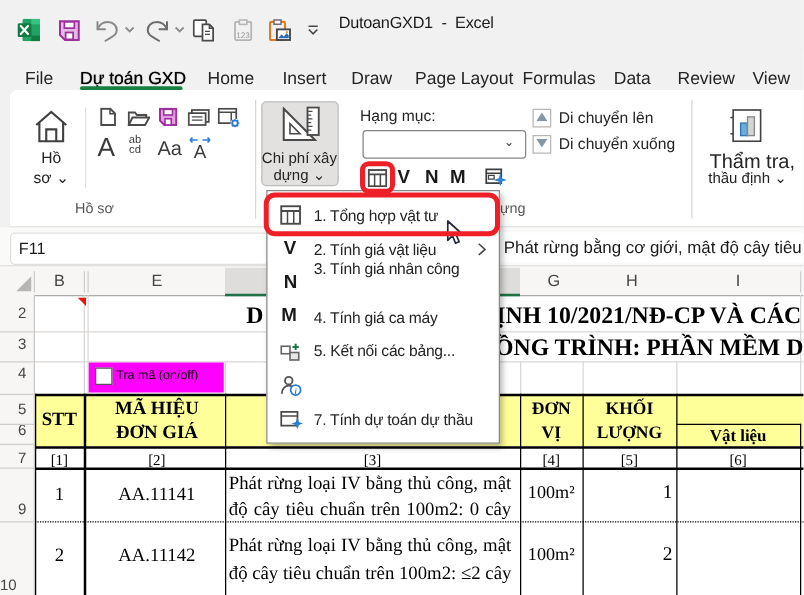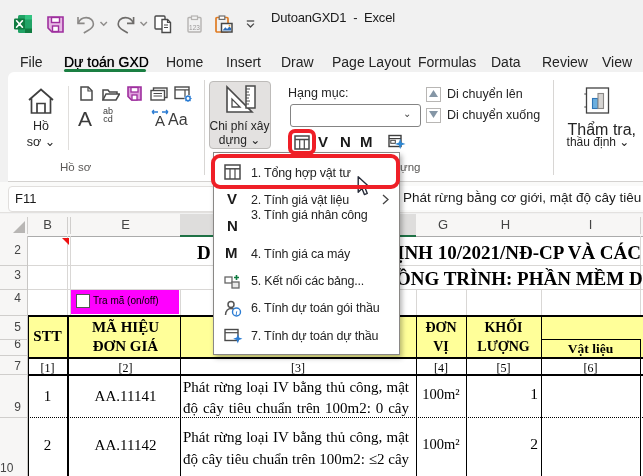--- a/index.html
+++ b/index.html
@@ -116,21 +116,21 @@
 <svg class="abs" style="left:174px;top:86px" width="19" height="17" viewBox="0 0 19 17">
  <rect x="1" y="1" width="14" height="11.5" fill="#fff" stroke="#4a4a4a" stroke-width="1.4"></rect>
  <path d="M1 3.8 h14 M11 3.8 v8.7" stroke="#4a4a4a" stroke-width="1.2"></path>
  <circle cx="14" cy="12.5" r="3.6" fill="#fff"></circle>
  <circle cx="14" cy="12.5" r="2.2" fill="none" stroke="#2b7cd3" stroke-width="1.5"></circle>
  <path d="M14 9.3 v1 M14 14.7 v1 M11.4 12.5 h-1 M17.6 12.5 h-1 M12.2 10.7 l-.7 -.7 M16.5 15 l-.7 -.7 M12.2 14.3 l-.7 .7 M16.5 10 l-.7 .7" stroke="#2b7cd3" stroke-width="1.1"></path>
 </svg>
 
 <div class="abs" style="left:78px;top:107px;font-size:21px;color:#3b3b3b;font-family:'Liberation Sans';">A</div>
 <div class="abs" style="left:103px;top:107px;font-size:9px;line-height:8px;color:#3b3b3b;text-align:center;">ab<br>cd</div>
-<div class="abs" style="left:126px;top:111px;font-size:16px;color:#3b3b3b;margin-left:42px;">Aa</div>
+<div class="abs" style="left:126px;top:111px;font-size:16px;color:#3b3b3b;">Aa</div>
 <svg class="abs" style="left:150px;top:108px" width="20" height="20" viewBox="0 0 20 20">
  <text x="10" y="18" font-size="15" fill="#3b3b3b" text-anchor="middle" font-family="Liberation Sans">A</text>
  <path d="M2 4 h6 M2 4 l2 -2 M2 4 l2 2" stroke="#2b7cd3" stroke-width="1.3" fill="none"></path>
  <path d="M12 4 h6 M18 4 l-2 -2 M18 4 l-2 2" stroke="#2b7cd3" stroke-width="1.3" fill="none"></path>
 </svg>
 <div class="abs ui" style="left:60px;top:161px;width:80px;text-align:left;font-size:11.5px;color:#5a5856;">Hồ sơ</div>
 
 <div class="abs" style="left:209px;top:81px;width:60px;height:66px;background:#e3e1e0;border:1px solid #bdbbb9;border-radius:4px;"></div>
 <svg class="abs" style="left:225px;top:85px" width="31" height="31" viewBox="0 0 31 31">
  <path d="M2 2 L2 27 L27 27 Z" fill="#fff" stroke="#4a4a4a" stroke-width="1.6"></path>
@@ -322,21 +322,20 @@
    <path d="M12.5 1 v5 M10 3.5 h5" stroke="#107c41" stroke-width="1.6"></path>
   </svg>
   <div class="abs ui" style="left:38px;top:122px;font-size:12.5px;letter-spacing:-0.2px;">5. Kết nối các bảng...</div>
 
   <svg class="abs" style="left:11px;top:148px" width="18" height="17" viewBox="0 0 18 17">
    <circle cx="7" cy="4.5" r="3" fill="none" stroke="#555" stroke-width="1.5"></circle>
    <path d="M1.5 15 c0,-4.5 3,-6.5 5.5,-6.5 2.5,0 4,1.2 4.8,2.2" fill="none" stroke="#555" stroke-width="1.5"></path>
    <circle cx="12.5" cy="12" r="4" fill="#fff" stroke="#2b7cd3" stroke-width="1.4"></circle>
    <text x="12.5" y="15" font-size="6.5" fill="#2b7cd3" text-anchor="middle" font-family="Liberation Serif" font-style="italic" font-weight="bold">i</text>
   </svg>
-  <div class="abs ui" style="left:38px;top:149px;font-size:12.5px;letter-spacing:-0.2px;">6. Tính dự toán gói thầu</div>
 
   <svg class="abs" style="left:11px;top:176px" width="19" height="17" viewBox="0 0 19 17">
    <rect x="1" y="1.5" width="13" height="11" fill="#fff" stroke="#4a4a4a" stroke-width="1.4"></rect>
    <path d="M1 4.7 h13" stroke="#4a4a4a" stroke-width="1.2"></path>
    <path d="M13.8 6 L15 9.5 L18.4 10.7 L15 11.9 L13.8 15.4 L12.6 11.9 L9.2 10.7 L12.6 9.5 Z" fill="#2b7cd3"></path>
   </svg>
   <div class="abs ui" style="left:38px;top:177px;font-size:12.5px;letter-spacing:-0.2px;">7. Tính dự toán dự thầu</div>
 </div>
 
 <svg class="abs" style="left:357px;top:176px" width="16" height="22" viewBox="0 0 16 22">

